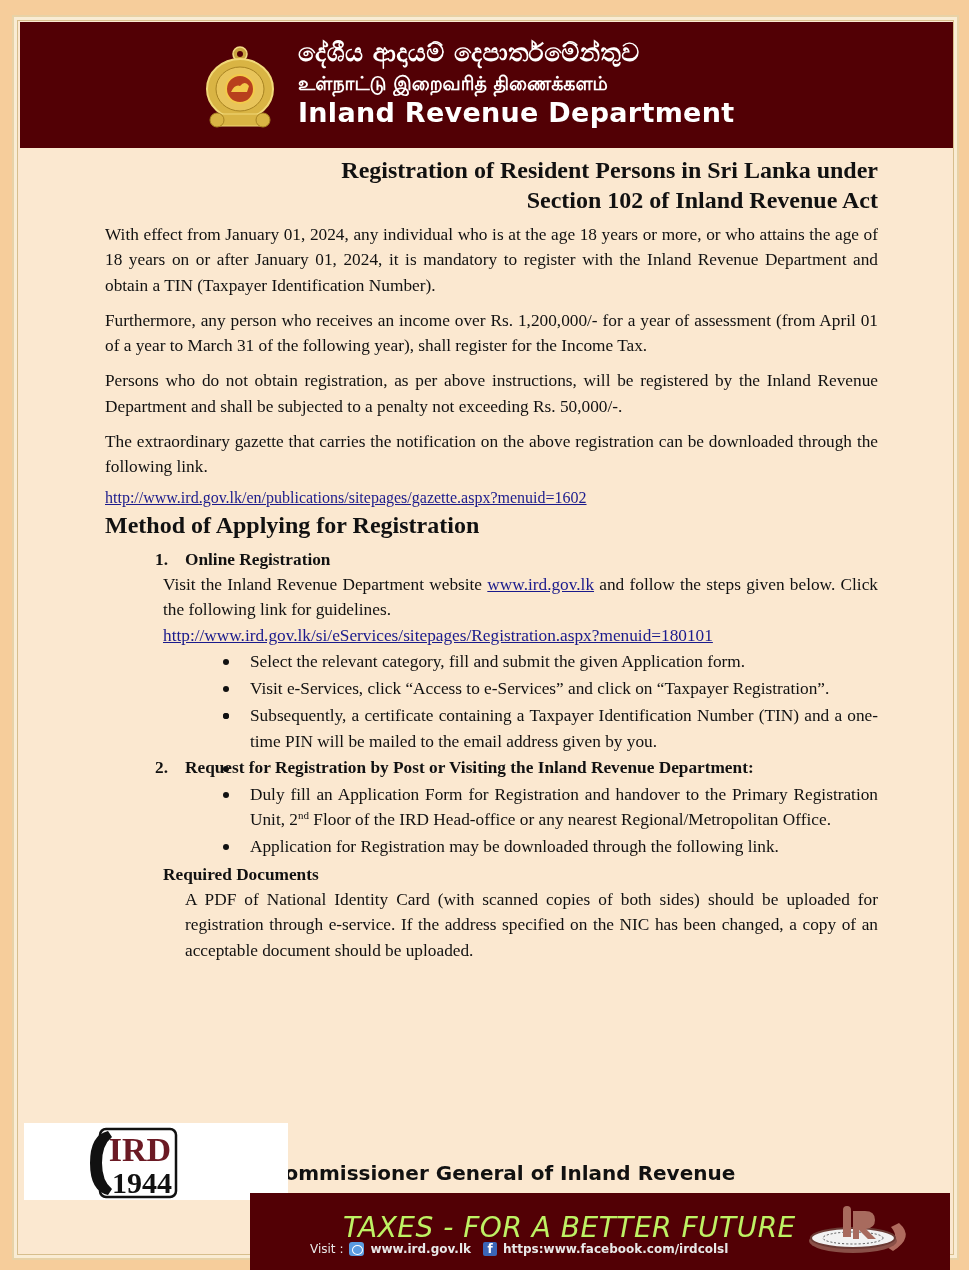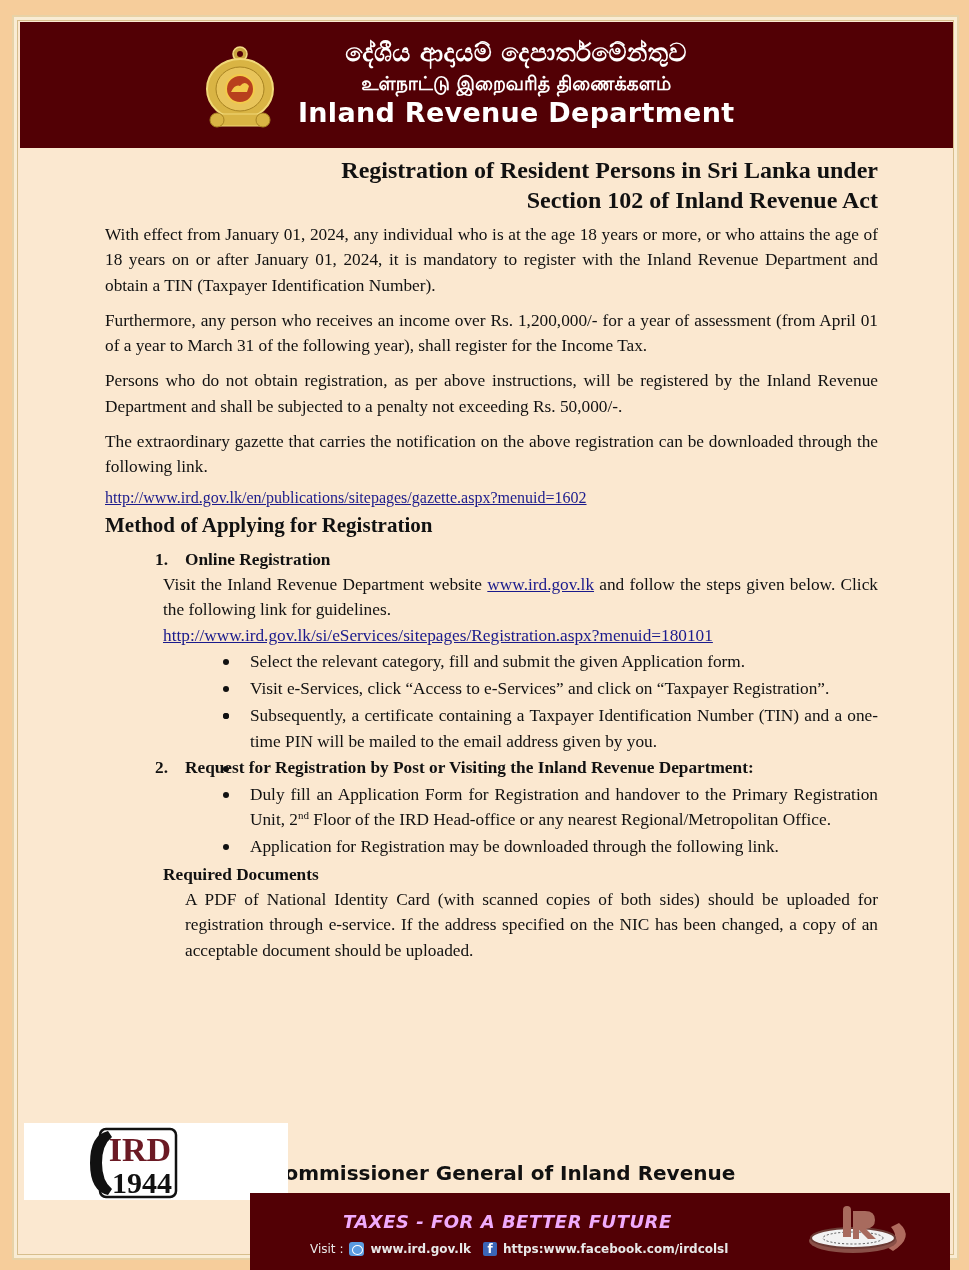--- a/index.html
+++ b/index.html
@@ -28,21 +28,20 @@
     position: absolute;
     left: 203px; top: 44px;
     width: 74px; height: 88px;
   }
   .hdr-text {
     position: absolute;
     left: 298px; top: 36px;
     color: #fff;
     font-family: "DejaVu Sans", sans-serif;
     font-weight: bold;
-    text-align: center;
   }
   .hdr-sinhala { font-size: 25px; line-height: 34px; letter-spacing: 0.5px; }
   .hdr-tamil { font-size: 19px; line-height: 26px; }
   .hdr-english { font-size: 27px; line-height: 34px; letter-spacing: 0.3px; }
 
   .content {
     position: absolute;
     left: 105px; top: 155px;
     width: 773px;
   }
@@ -63,21 +62,21 @@
     color: #1a1a8c;
     text-decoration: underline;
   }
   .link-line {
     font-size: 16px;
     line-height: 24px;
     margin-top: -2px;
   }
   .section-title {
     font-weight: bold;
-    font-size: 21px;
+    font-size: 24px;
     line-height: 30px;
     margin-bottom: 8px;
   }
   .item {
     position: relative;
     padding-left: 80px;
   }
   .item-num {
     position: absolute;
     left: 50px;
@@ -152,25 +151,25 @@
   }
   .footer-right {
     position: absolute;
     left: 250px; top: 1193px;
     width: 700px; height: 77px;
     background: #520005;
   }
   .slogan {
     position: absolute;
     left: 93px; top: 18px;
-    color: #f0abfc;
-    font-family: "DejaVu Sans", sans-serif;
-    font-weight: bold;
+    color: #bef264;
+    font-family: "DejaVu Sans", sans-serif;
+    font-weight: normal;
     font-style: italic;
-    font-size: 18px;
+    font-size: 28px;
     letter-spacing: 0.5px;
   }
   .visit-line {
     position: absolute;
     left: 60px; top: 49px;
     color: #e8e8e8;
     font-family: "DejaVu Sans", sans-serif;
     font-size: 12px;
     display: flex; align-items: flex-end; gap: 6px;
   }

